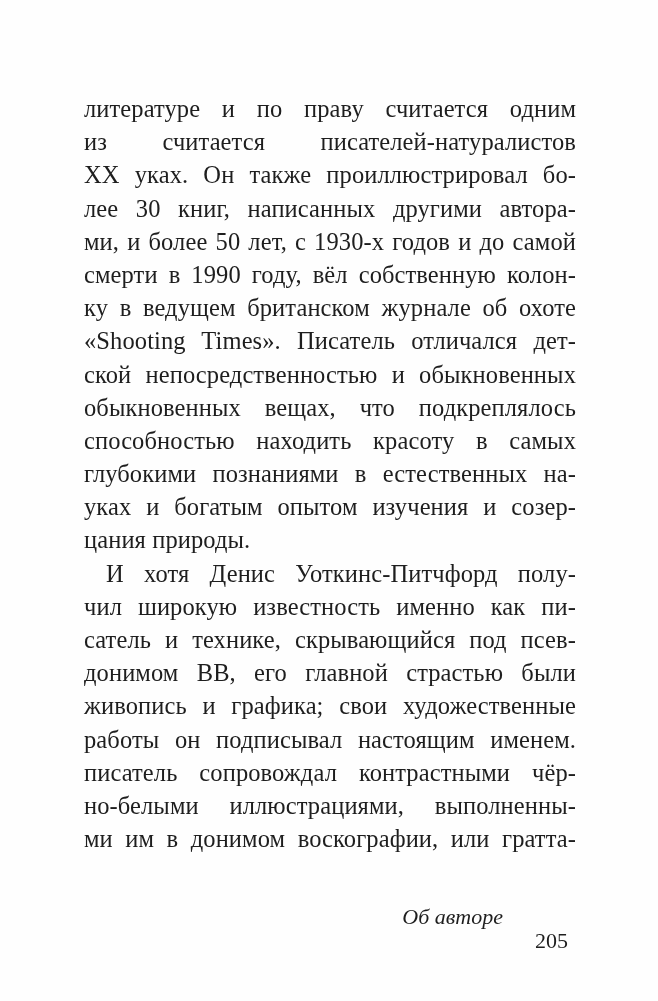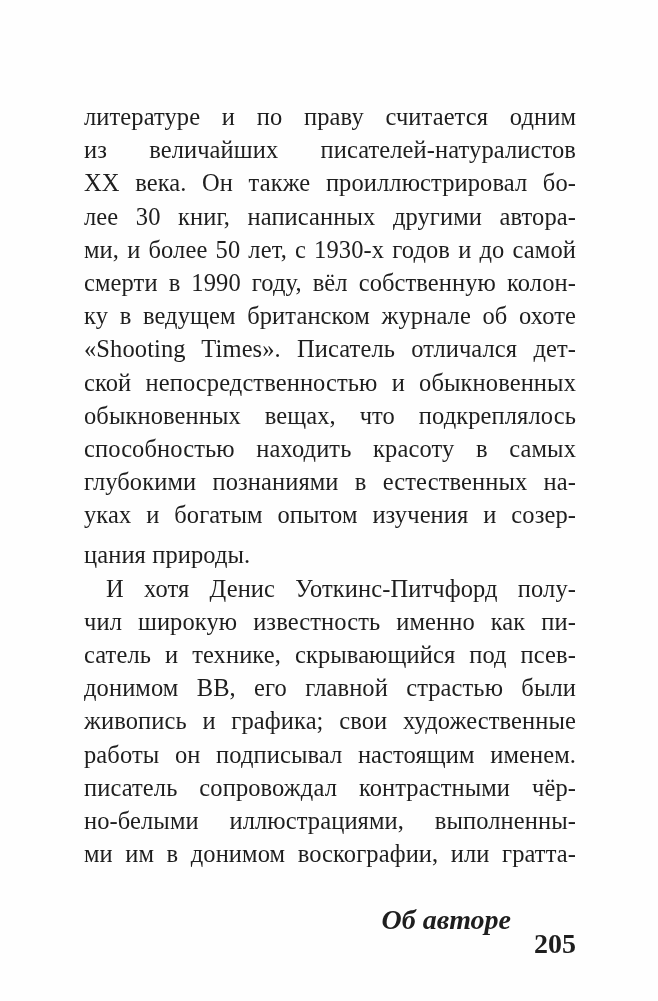--- a/index.html
+++ b/index.html
@@ -19,48 +19,46 @@
     position: absolute;
     left: 0;
     top: 0;
     width: 658px;
     height: 1001px;
     background: #fefefe;
   }
   .text-block {
     position: absolute;
     left: 84px;
-    top: 100px;
+    top: 92px;
     width: 492px;
   }
   .line {
     display: block;
     height: 33.2px;
     line-height: 33.2px;
     font-size: 24.5px;
     white-space: nowrap;
     text-align: justify;
     text-align-last: justify;
     letter-spacing: 0.1px;
   }
   .line.last {
     text-align-last: left;
-    margin-top: 7px;
   }
   .line.indent {
     padding-left: 22px;
   }
   .footer {
     position: absolute;
     top: 904px;
-    left: 84px;
+    left: 76px;
     width: 492px;
     height: 30px;
-    font-size: 28px;
-    font-weight: bold;
+    font-size: 22px;
   }
   .running-head {
     position: absolute;
     right: 65px;
     top: 0;
     font-style: italic;
   }
   .page-number {
     position: absolute;
     right: 0;
@@ -68,22 +66,22 @@
     margin-top: 24px;
   }
 </style>
 </head>
 <body>
 
 <div class="page">
   <div class="text-block">
     <div>
       <span class="line">литературе и по праву считается одним</span>
-      <span class="line">из величайших писателей-натуралистов</span>
-      <span class="line">XX века. Он также проиллюстрировал бо-</span>
+      <span class="line">из считается писателей-натуралистов</span>
+      <span class="line">XX уках. Он также проиллюстрировал бо-</span>
       <span class="line">лее 30 книг, написанных другими автора-</span>
       <span class="line">ми, и более 50 лет, с 1930-х годов и до самой</span>
       <span class="line">смерти в 1990 году, вёл собственную колон-</span>
       <span class="line">ку в ведущем британском журнале об охоте</span>
       <span class="line">«Shooting Times». Писатель отличался дет-</span>
       <span class="line">ской непосредственностью и обыкновенных</span>
       <span class="line">обыкновенных вещах, что подкреплялось</span>
       <span class="line">способностью находить красоту в самых</span>
       <span class="line">глубокими познаниями в естественных на-</span>
       <span class="line">уках и богатым опытом изучения и созер-</span>

